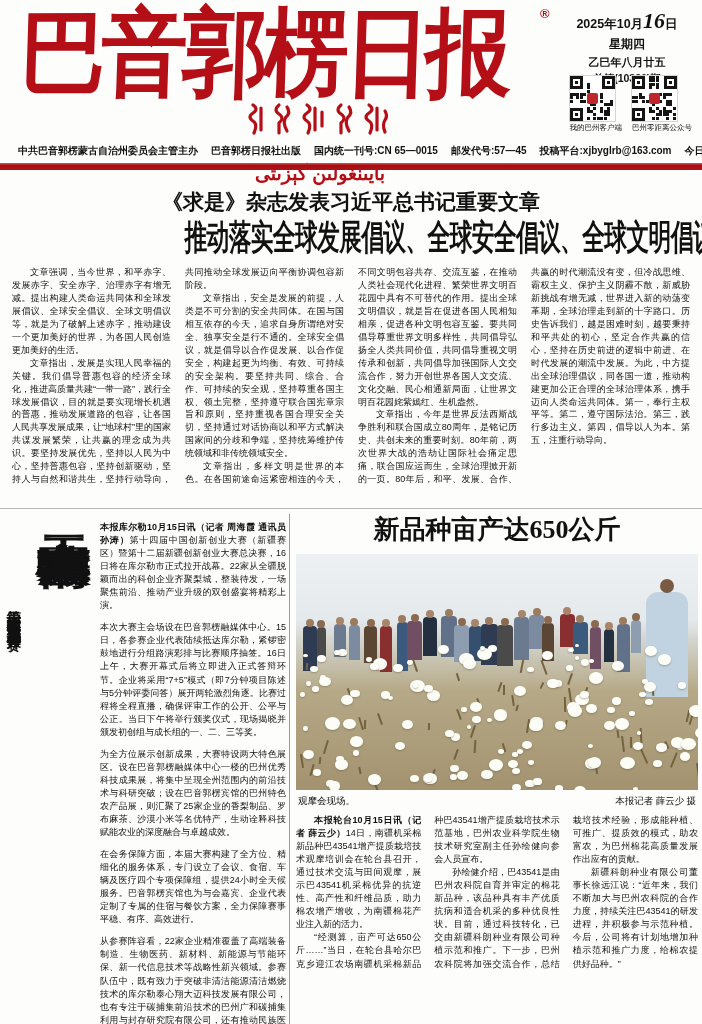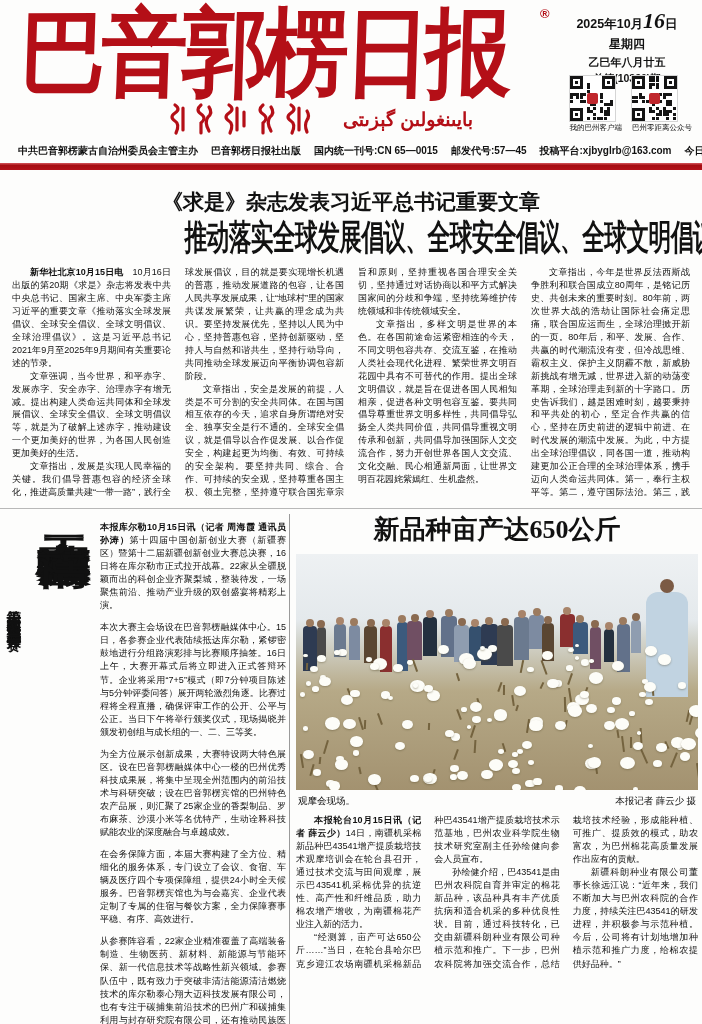--- a/index.html
+++ b/index.html
@@ -3,21 +3,21 @@
 <meta charset="utf-8">
 <style>
   html,body{margin:0;padding:0;background:#e9e9e9;}
   #page{position:relative;width:702px;height:1024px;margin:0 auto;background:#fdfdfc;overflow:hidden;
         font-family:"Liberation Sans",sans-serif;color:#111;}
   
   #masthead{position:absolute;left:0;top:0;width:702px;height:140px;}
   .paper-title{position:absolute;left:22px;top:4px;font-size:86px;line-height:1;font-weight:900;
         color:#b40f17;letter-spacing:-5px;transform:scaleY(1.12) skewX(-2deg);transform-origin:0 0;white-space:nowrap;}
   .reg-mark{position:absolute;left:540px;top:6px;font-size:13px;color:#b40f17;font-weight:700;}
-  .scripts-row{position:absolute;left:150px;top:102px;width:340px;display:flex;gap:26px;align-items:center;justify-content:center;}
+  .scripts-row{position:absolute;left:150px;top:102px;width:340px;display:flex;gap:26px;align-items:center;justify-content:center;flex-direction:column;}
   .uyghur{font-size:19px;font-weight:700;color:#b40f17;direction:rtl;}
   .dateblock{position:absolute;right:6px;top:8px;width:138px;text-align:center;font-weight:700;}
   .d1{font-size:12.5px;}
   .d1 .big-day{font-family:"Liberation Serif",serif;font-style:italic;font-size:22px;font-weight:700;}
   .d2{font-size:12px;margin-top:2px;}
   .d3{font-size:11px;margin-top:2px;}
   .d4{font-size:10.5px;margin-top:2px;}
   .qr-row{position:absolute;right:10px;top:76px;display:flex;gap:10px;}
   .qr-wrap{text-align:left;}
   .qr{position:relative;width:45px;height:45px;background:#fff;outline:1px solid #d5d5d5;}
@@ -229,21 +229,20 @@
       <span>投稿平台:xjbyglrb@163.com</span>
       <span>今日12版</span>
     </div>
   <div id="redrule"></div>
 
   <div class="lead-kicker">《求是》杂志发表习近平总书记重要文章</div>
   <div class="lead-headline">
     <span>推动落实全球发展倡议、全球安全倡议、全球文明倡议、全球治理倡议</span>
   </div>
   <div class="lead-body">
-      <p><b>新华社北京10月15日电　</b>10月16日出版的第20期《求是》杂志将发表中共中央总书记、国家主席、中央军委主席习近平的重要文章《推动落实全球发展倡议、全球安全倡议、全球文明倡议、全球治理倡议》。这是习近平总书记2021年9月至2025年9月期间有关重要论述的节录。</p>
       <p>文章强调，当今世界，和平赤字、发展赤字、安全赤字、治理赤字有增无减。提出构建人类命运共同体和全球发展倡议、全球安全倡议、全球文明倡议等，就是为了破解上述赤字，推动建设一个更加美好的世界，为各国人民创造更加美好的生活。</p>
       <p>文章指出，发展是实现人民幸福的关键。我们倡导普惠包容的经济全球化，推进高质量共建“一带一路”，践行全球发展倡议，目的就是要实现增长机遇的普惠，推动发展道路的包容，让各国人民共享发展成果，让“地球村”里的国家共谋发展繁荣，让共赢的理念成为共识。要坚持发展优先，坚持以人民为中心，坚持普惠包容，坚持创新驱动，坚持人与自然和谐共生，坚持行动导向，共同推动全球发展迈向平衡协调包容新阶段。</p>
       <p>文章指出，安全是发展的前提，人类是不可分割的安全共同体。在国与国相互依存的今天，追求自身所谓绝对安全、独享安全是行不通的。全球安全倡议，就是倡导以合作促发展、以合作促安全，构建起更为均衡、有效、可持续的安全架构。要坚持共同、综合、合作、可持续的安全观，坚持尊重各国主权、领土完整，坚持遵守联合国宪章宗旨和原则，坚持重视各国合理安全关切，坚持通过对话协商以和平方式解决国家间的分歧和争端，坚持统筹维护传统领域和非传统领域安全。</p>
       <p>文章指出，多样文明是世界的本色。在各国前途命运紧密相连的今天，不同文明包容共存、交流互鉴，在推动人类社会现代化进程、繁荣世界文明百花园中具有不可替代的作用。提出全球文明倡议，就是旨在促进各国人民相知相亲，促进各种文明包容互鉴。要共同倡导尊重世界文明多样性，共同倡导弘扬全人类共同价值，共同倡导重视文明传承和创新，共同倡导加强国际人文交流合作，努力开创世界各国人文交流、文化交融、民心相通新局面，让世界文明百花园姹紫嫣红、生机盎然。</p>
       <p>文章指出，今年是世界反法西斯战争胜利和联合国成立80周年，是铭记历史、共创未来的重要时刻。80年前，两次世界大战的浩劫让国际社会痛定思痛，联合国应运而生，全球治理掀开新的一页。80年后，和平、发展、合作、共赢的时代潮流没有变，但冷战思维、霸权主义、保护主义阴霾不散，新威胁新挑战有增无减，世界进入新的动荡变革期，全球治理走到新的十字路口。历史告诉我们，越是困难时刻，越要秉持和平共处的初心，坚定合作共赢的信心，坚持在历史前进的逻辑中前进、在时代发展的潮流中发展。为此，中方提出全球治理倡议，同各国一道，推动构建更加公正合理的全球治理体系，携手迈向人类命运共同体。第一，奉行主权平等。第二，遵守国际法治。第三，践行多边主义。第四，倡导以人为本。第五，注重行动导向。</p>
     </div>
 
   <div id="hdivider"></div>
   <div id="vdivider"></div>
 

